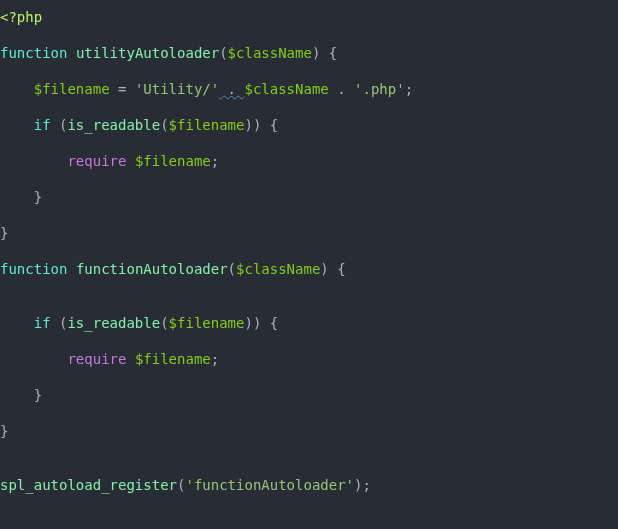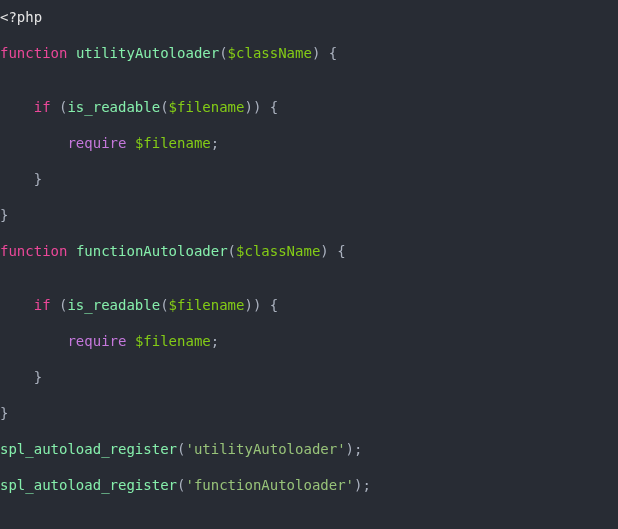--- a/index.html
+++ b/index.html
@@ -13,45 +13,46 @@
     color: #abb2bf;
     overflow: hidden;
   }
   .editor {
     padding: 8px 0 0 0;
   }
   .line {
     white-space: pre;
     height: 18px;
   }
-  .kw     { color: #ec4899; }   
+  .kw     { color: #5eead4; }   
   .fn     { color: #86efac; }   
   .var    { color: #84cc16; }   
   .punct  { color: #abb2bf; }
   .str    { color: #98c379; }
   .req    { color: #c678dd; }   
-  .tag    { color: #e5e5e5; }
+  .tag    { color: #bef264; }
   .squig {
     text-decoration-line: underline;
     text-decoration-style: wavy;
     text-decoration-color: #5c8ab8;
     text-decoration-thickness: 1px;
   }
 </style>
 </head>
 <body>
 
 <div class="editor">
 
   <div class="line"><span class="tag">&lt;?php</span></div>
   <div class="line"> </div>
 
   <div class="line"><span class="kw">function</span><span class="punct"> </span><span class="fn">utilityAutoloader</span><span class="punct">(</span><span class="var">$className</span><span class="punct">) </span><span class="punct">{</span></div>
   <div class="line"> </div>
 
+  <div class="line"><span>    </span><span class="var">$filename</span><span class="punct"> = </span><span class="str">'Utility/'</span><span class="punct squig"> . </span><span class="var">$className</span><span class="punct"> . </span><span class="str">'.php'</span><span class="punct">;</span></div>
   <div class="line"> </div>
 
   <div class="line"><span>    </span><span class="kw">if</span><span class="punct"> (</span><span class="fn">is_readable</span><span class="punct">(</span><span class="var">$filename</span><span class="punct">)) {</span></div>
   <div class="line"> </div>
 
   <div class="line"><span>        </span><span class="req">require</span><span class="var"> $filename</span><span class="punct">;</span></div>
   <div class="line"> </div>
 
   <div class="line"><span>    </span><span class="punct">}</span></div>
   <div class="line"> </div>
@@ -67,17 +68,16 @@
   <div class="line"> </div>
 
   <div class="line"><span>        </span><span class="req">require</span><span class="var"> $filename</span><span class="punct">;</span></div>
   <div class="line"> </div>
 
   <div class="line"><span>    </span><span class="punct">}</span></div>
   <div class="line"> </div>
   <div class="line"><span class="punct">}</span></div>
   <div class="line"> </div>
 
-  <div class="line"><span class="fn">spl_autoload_register</span><span class="punct">(</span><span class="str">'utilityAutoloader'</span><span class="punct">);</span></div>
   <div class="line"> </div>
   <div class="line"><span class="fn">spl_autoload_register</span><span class="punct">(</span><span class="str">'functionAutoloader'</span><span class="punct">);</span></div>
 
 </div>
 
 </body></html>

